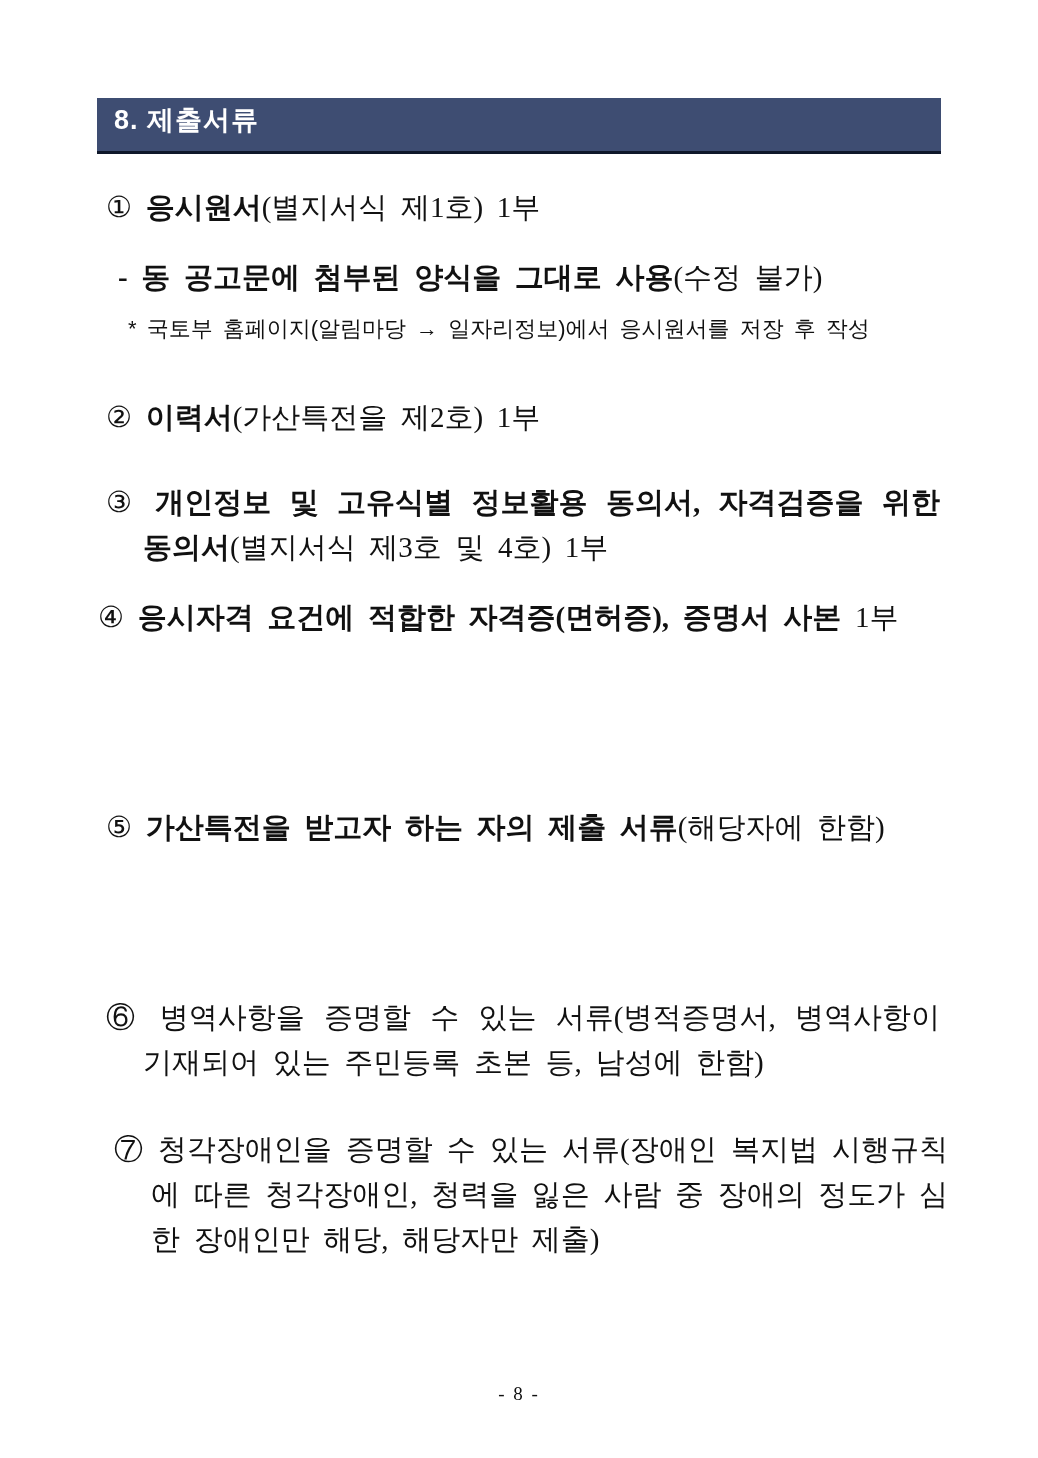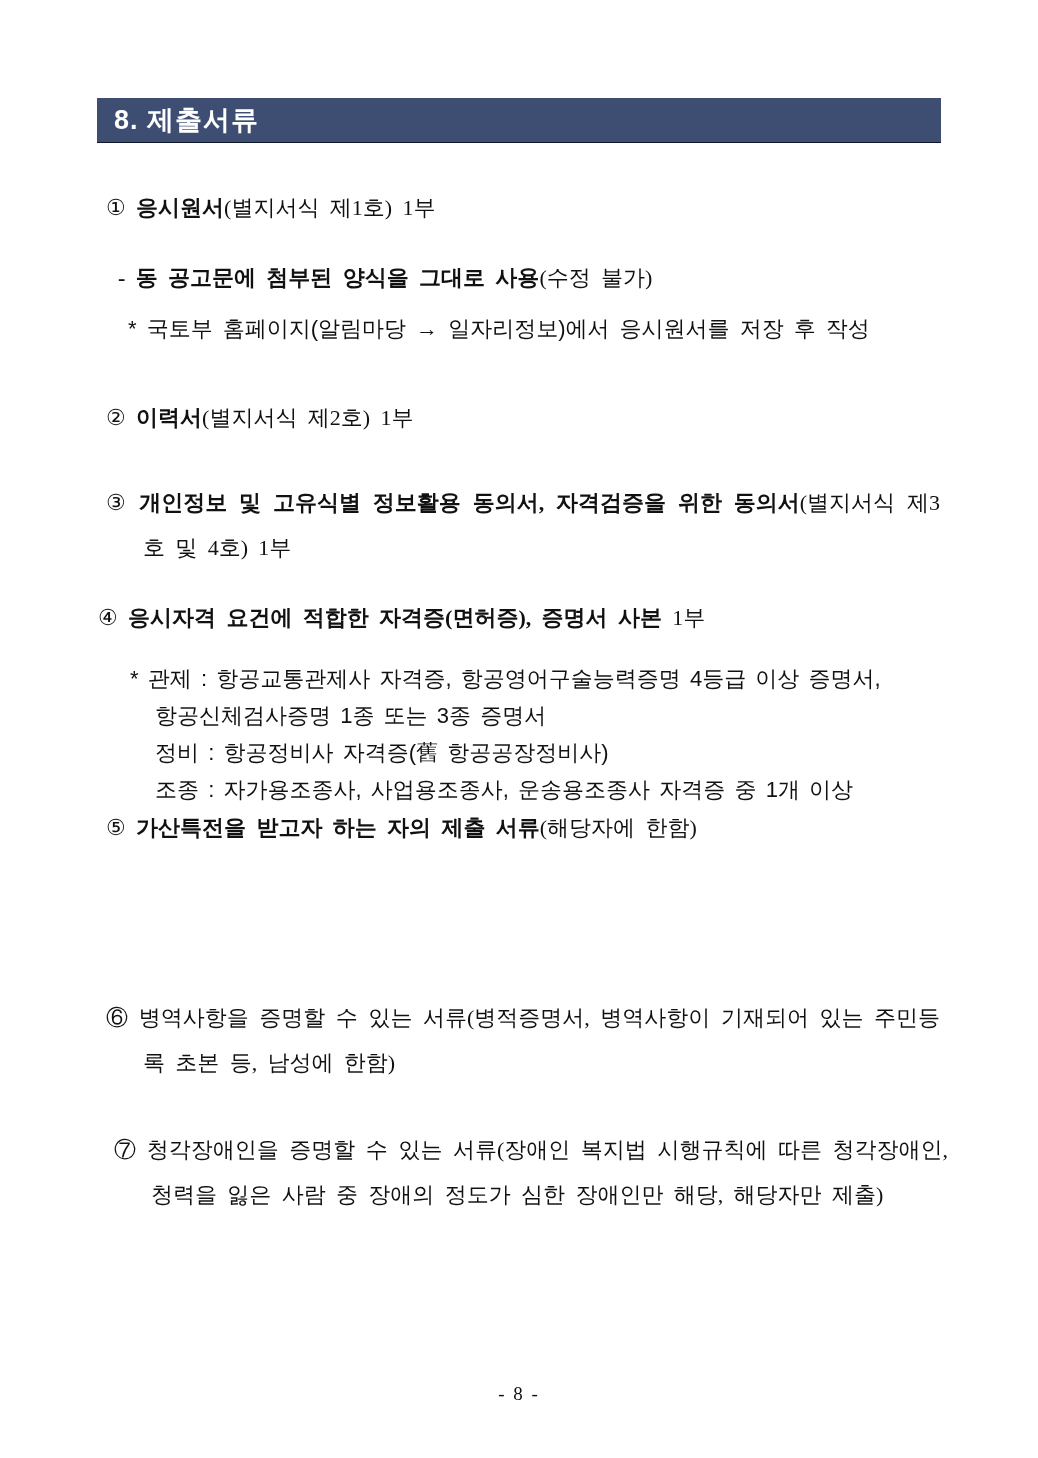--- a/index.html
+++ b/index.html
@@ -12,45 +12,45 @@
     height: 1458px;
     background: #ffffff;
     overflow: hidden;
     font-family: "Liberation Serif", serif;
     color: #111111;
   }
   
   .title-bar {
     position: absolute;
     left: 97px; top: 98px;
-    width: 844px; height: 45px;
+    width: 844px; height: 56px;
     background: #3E4D72;
     box-sizing: border-box;
-    border-bottom: 1px solid #0f172a;
+    border-bottom: 3px solid #0f172a;
   }
   .title-bar .title-text {
     display: block;
     padding-left: 17px;
     line-height: 45px;
     font-family: "Liberation Sans", sans-serif;
     font-weight: bold;
     font-size: 27px;
     color: #ffffff;
     letter-spacing: 1px;
   }
   
   .blk {
     position: absolute;
     box-sizing: border-box;
     text-align: justify;
     word-spacing: 0.22em;
   }
   .blk .line span.bold { font-weight: bold; }
   .item {
-    font-size: 22px;
+    font-size: 29px;
     line-height: 45px;
   }
   .note {
     font-family: "Liberation Sans", sans-serif;
     font-size: 22px;
     line-height: 30px;
     word-spacing: 0.18em;
   }
   .note-block {
     font-family: "Liberation Sans", sans-serif;
@@ -101,33 +101,27 @@
   <div class="blk item hang37 b1">
       <div class="line"><span>① </span><span class="bold">응시원서</span><span>(별지서식 제1호) 1부</span></div>
     </div>
   <div class="blk item hang25 b2">
       <div class="line"><span class="bold">- 동 공고문에 첨부된 양식을 그대로 사용</span><span>(수정 불가)</span></div>
     </div>
   <div class="blk note b3">
       <div class="line"><span>* 국토부 홈페이지(알림마당 → 일자리정보)에서 응시원서를 저장 후 작성</span></div>
     </div>
   <div class="blk item hang37 b4">
-      <div class="line"><span>② </span><span class="bold">이력서</span><span>(별지서식 제2호) 1부</span></div>
+      <div class="line"><span>② </span><span class="bold">이력서</span><span>(가산특전을 제2호) 1부</span></div>
     </div>
   <div class="blk item hang37 b5">
       <div class="line"><span>③ </span><span class="bold">개인정보 및 고유식별 정보활용 동의서, 자격검증을 위한 동의서</span><span>(별지서식 제3호 및 4호) 1부</span></div>
     </div>
   <div class="blk item hang37 b6">
       <div class="line"><span>④ </span><span class="bold">응시자격 요건에 적합한 자격증(면허증), 증명서 사본</span><span> 1부</span></div>
-    </div>
-  <div class="blk note-block hang25 b7">
-      <div class="line"><span>* 관제 : 항공교통관제사 자격증, 항공영어구술능력증명 4등급 이상 증명서,</span></div>
-      <div class="line"><span>항공신체검사증명 1종 또는 3종 증명서</span></div>
-      <div class="line"><span>정비 : 항공정비사 자격증(舊 항공공장정비사)</span></div>
-      <div class="line"><span>조종 : 자가용조종사, 사업용조종사, 운송용조종사 자격증 중 1개 이상</span></div>
     </div>
   <div class="blk item hang37 b8">
       <div class="line"><span>⑤ </span><span class="bold">가산특전을 받고자 하는 자의 제출 서류</span><span>(해당자에 한함)</span></div>
     </div>
   <div class="blk item hang37 b10">
       <div class="line"><span>⑥ </span><span>병역사항을 증명할 수 있는 서류(병적증명서, 병역사항이 기재되어 있는 주민등록 초본 등, 남성에 한함)</span></div>
     </div>
   <div class="blk item hang37 b11">
       <div class="line"><span>⑦ </span><span>청각장애인을 증명할 수 있는 서류(장애인 복지법 시행규칙에 따른 청각장애인, 청력을 잃은 사람  중 장애의 정도가 심한 장애인만 해당, 해당자만 제출)</span></div>
     </div>

